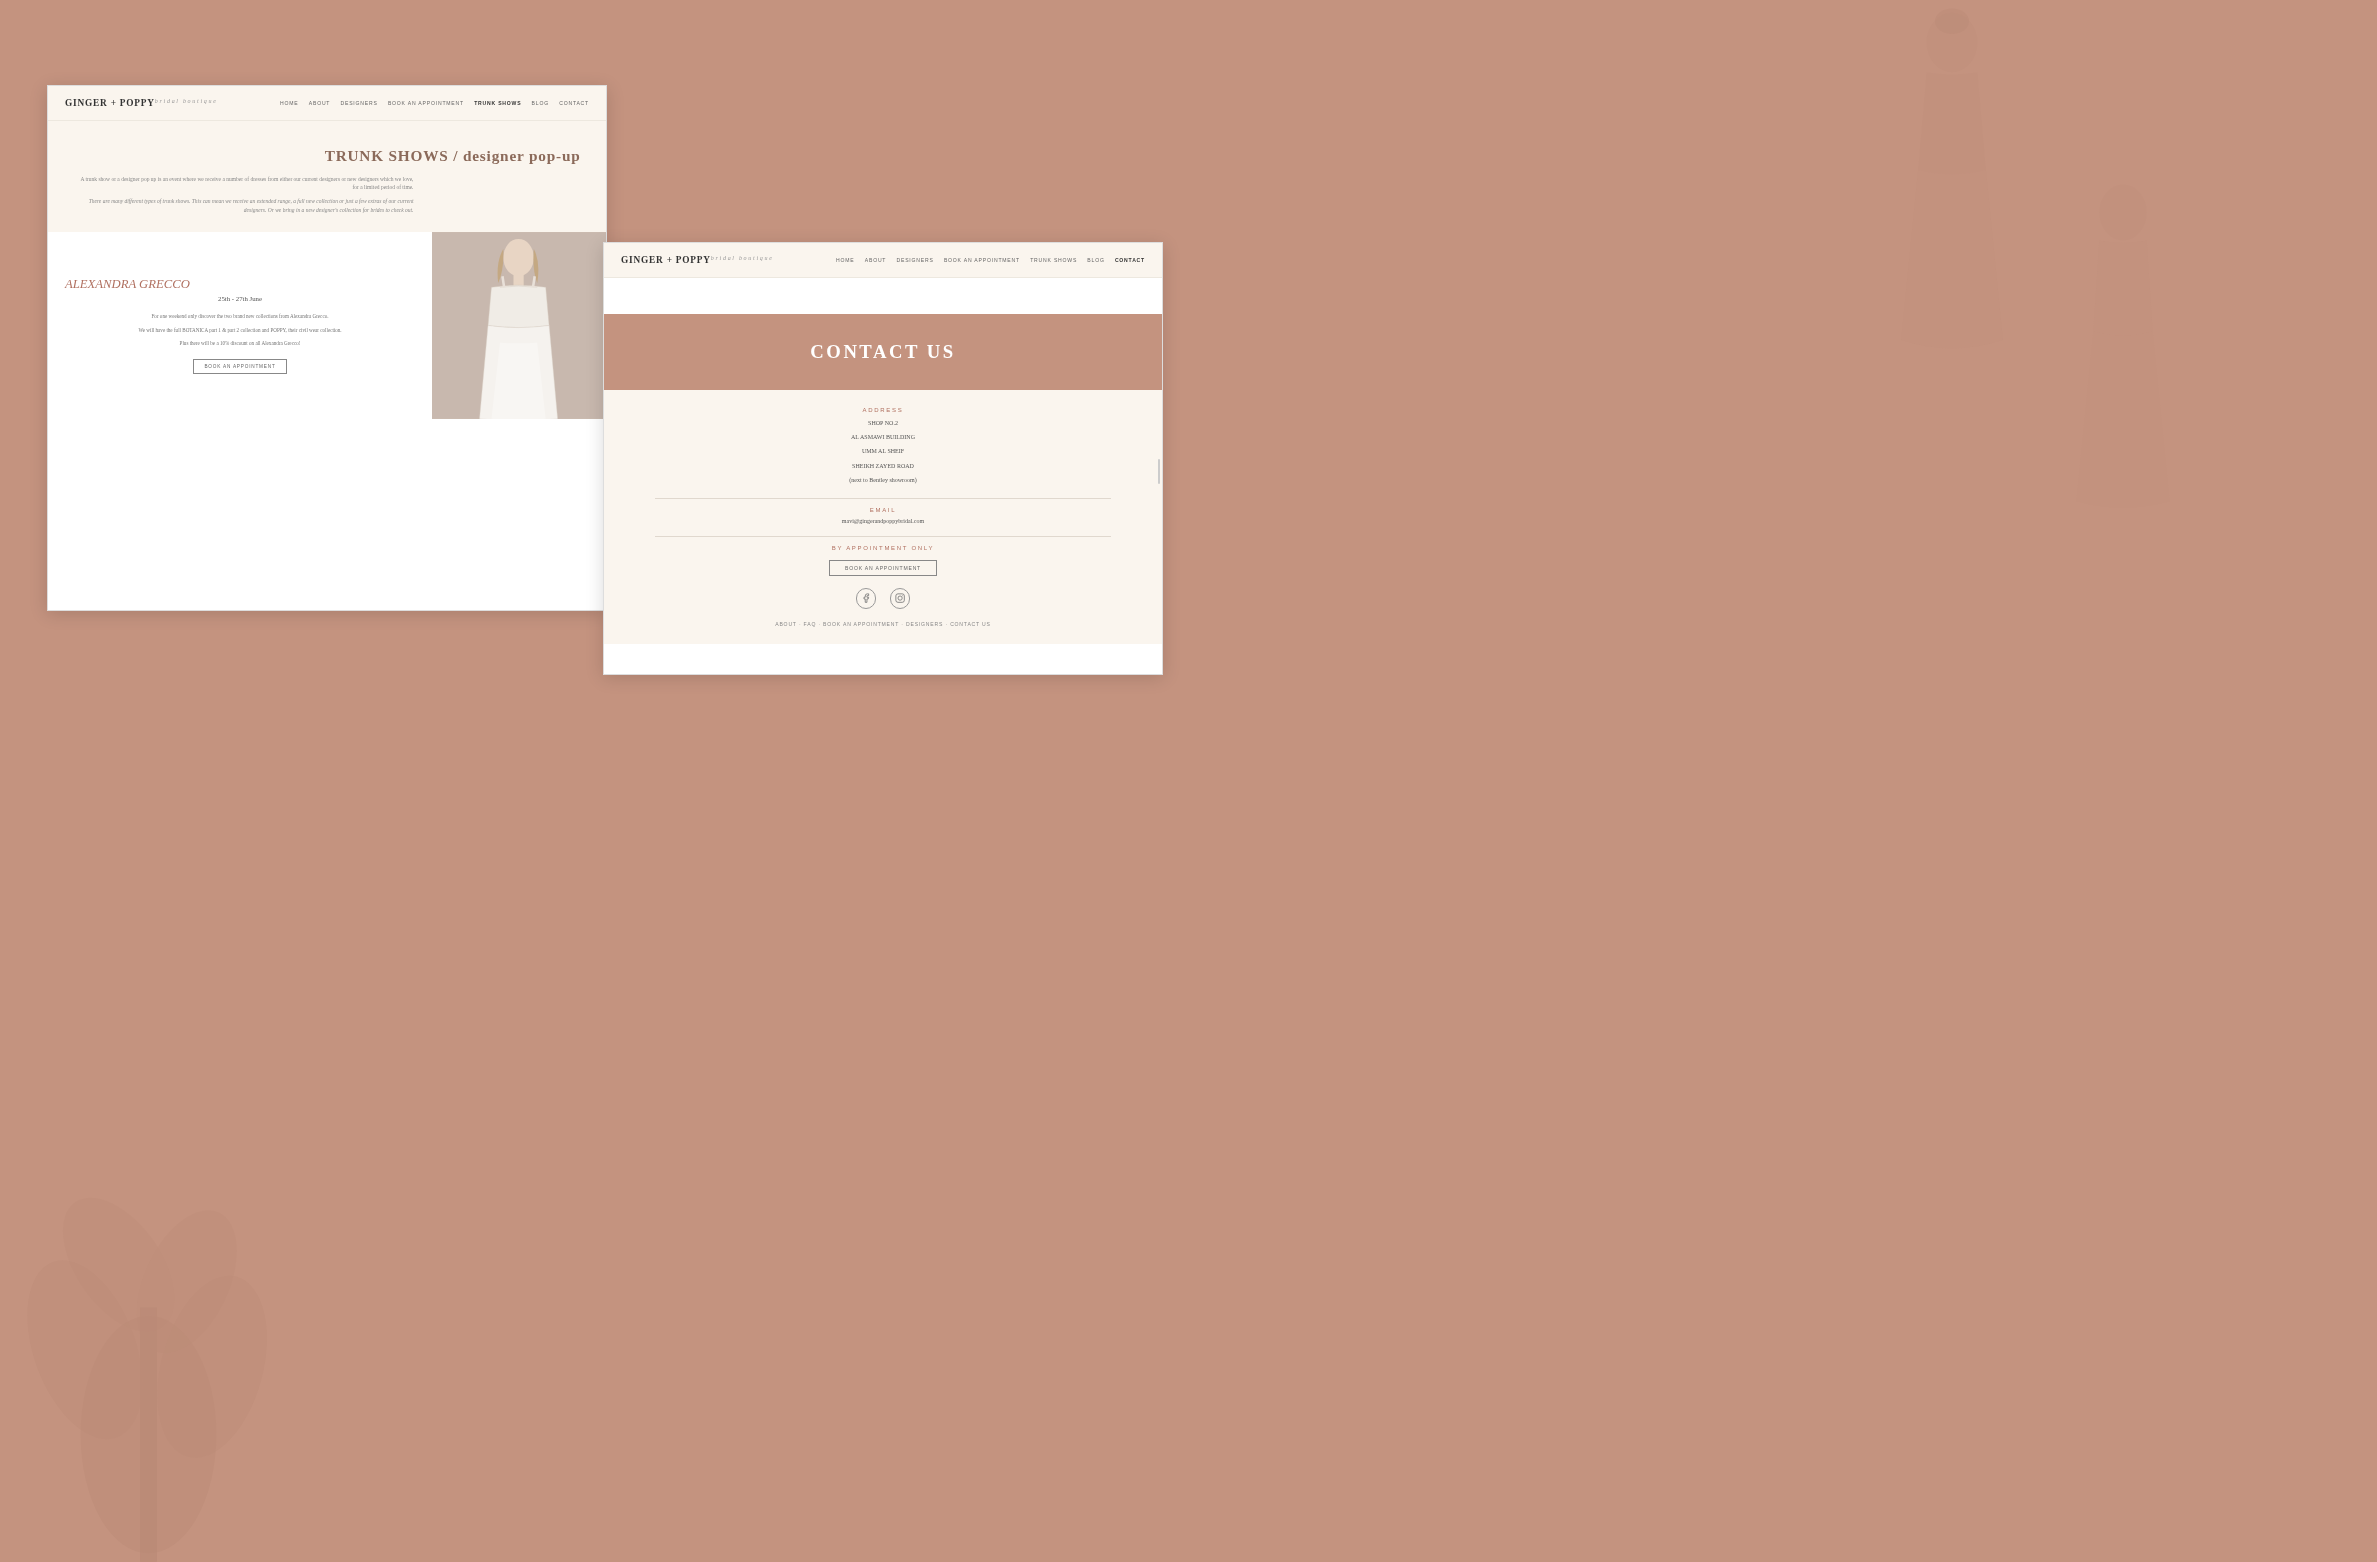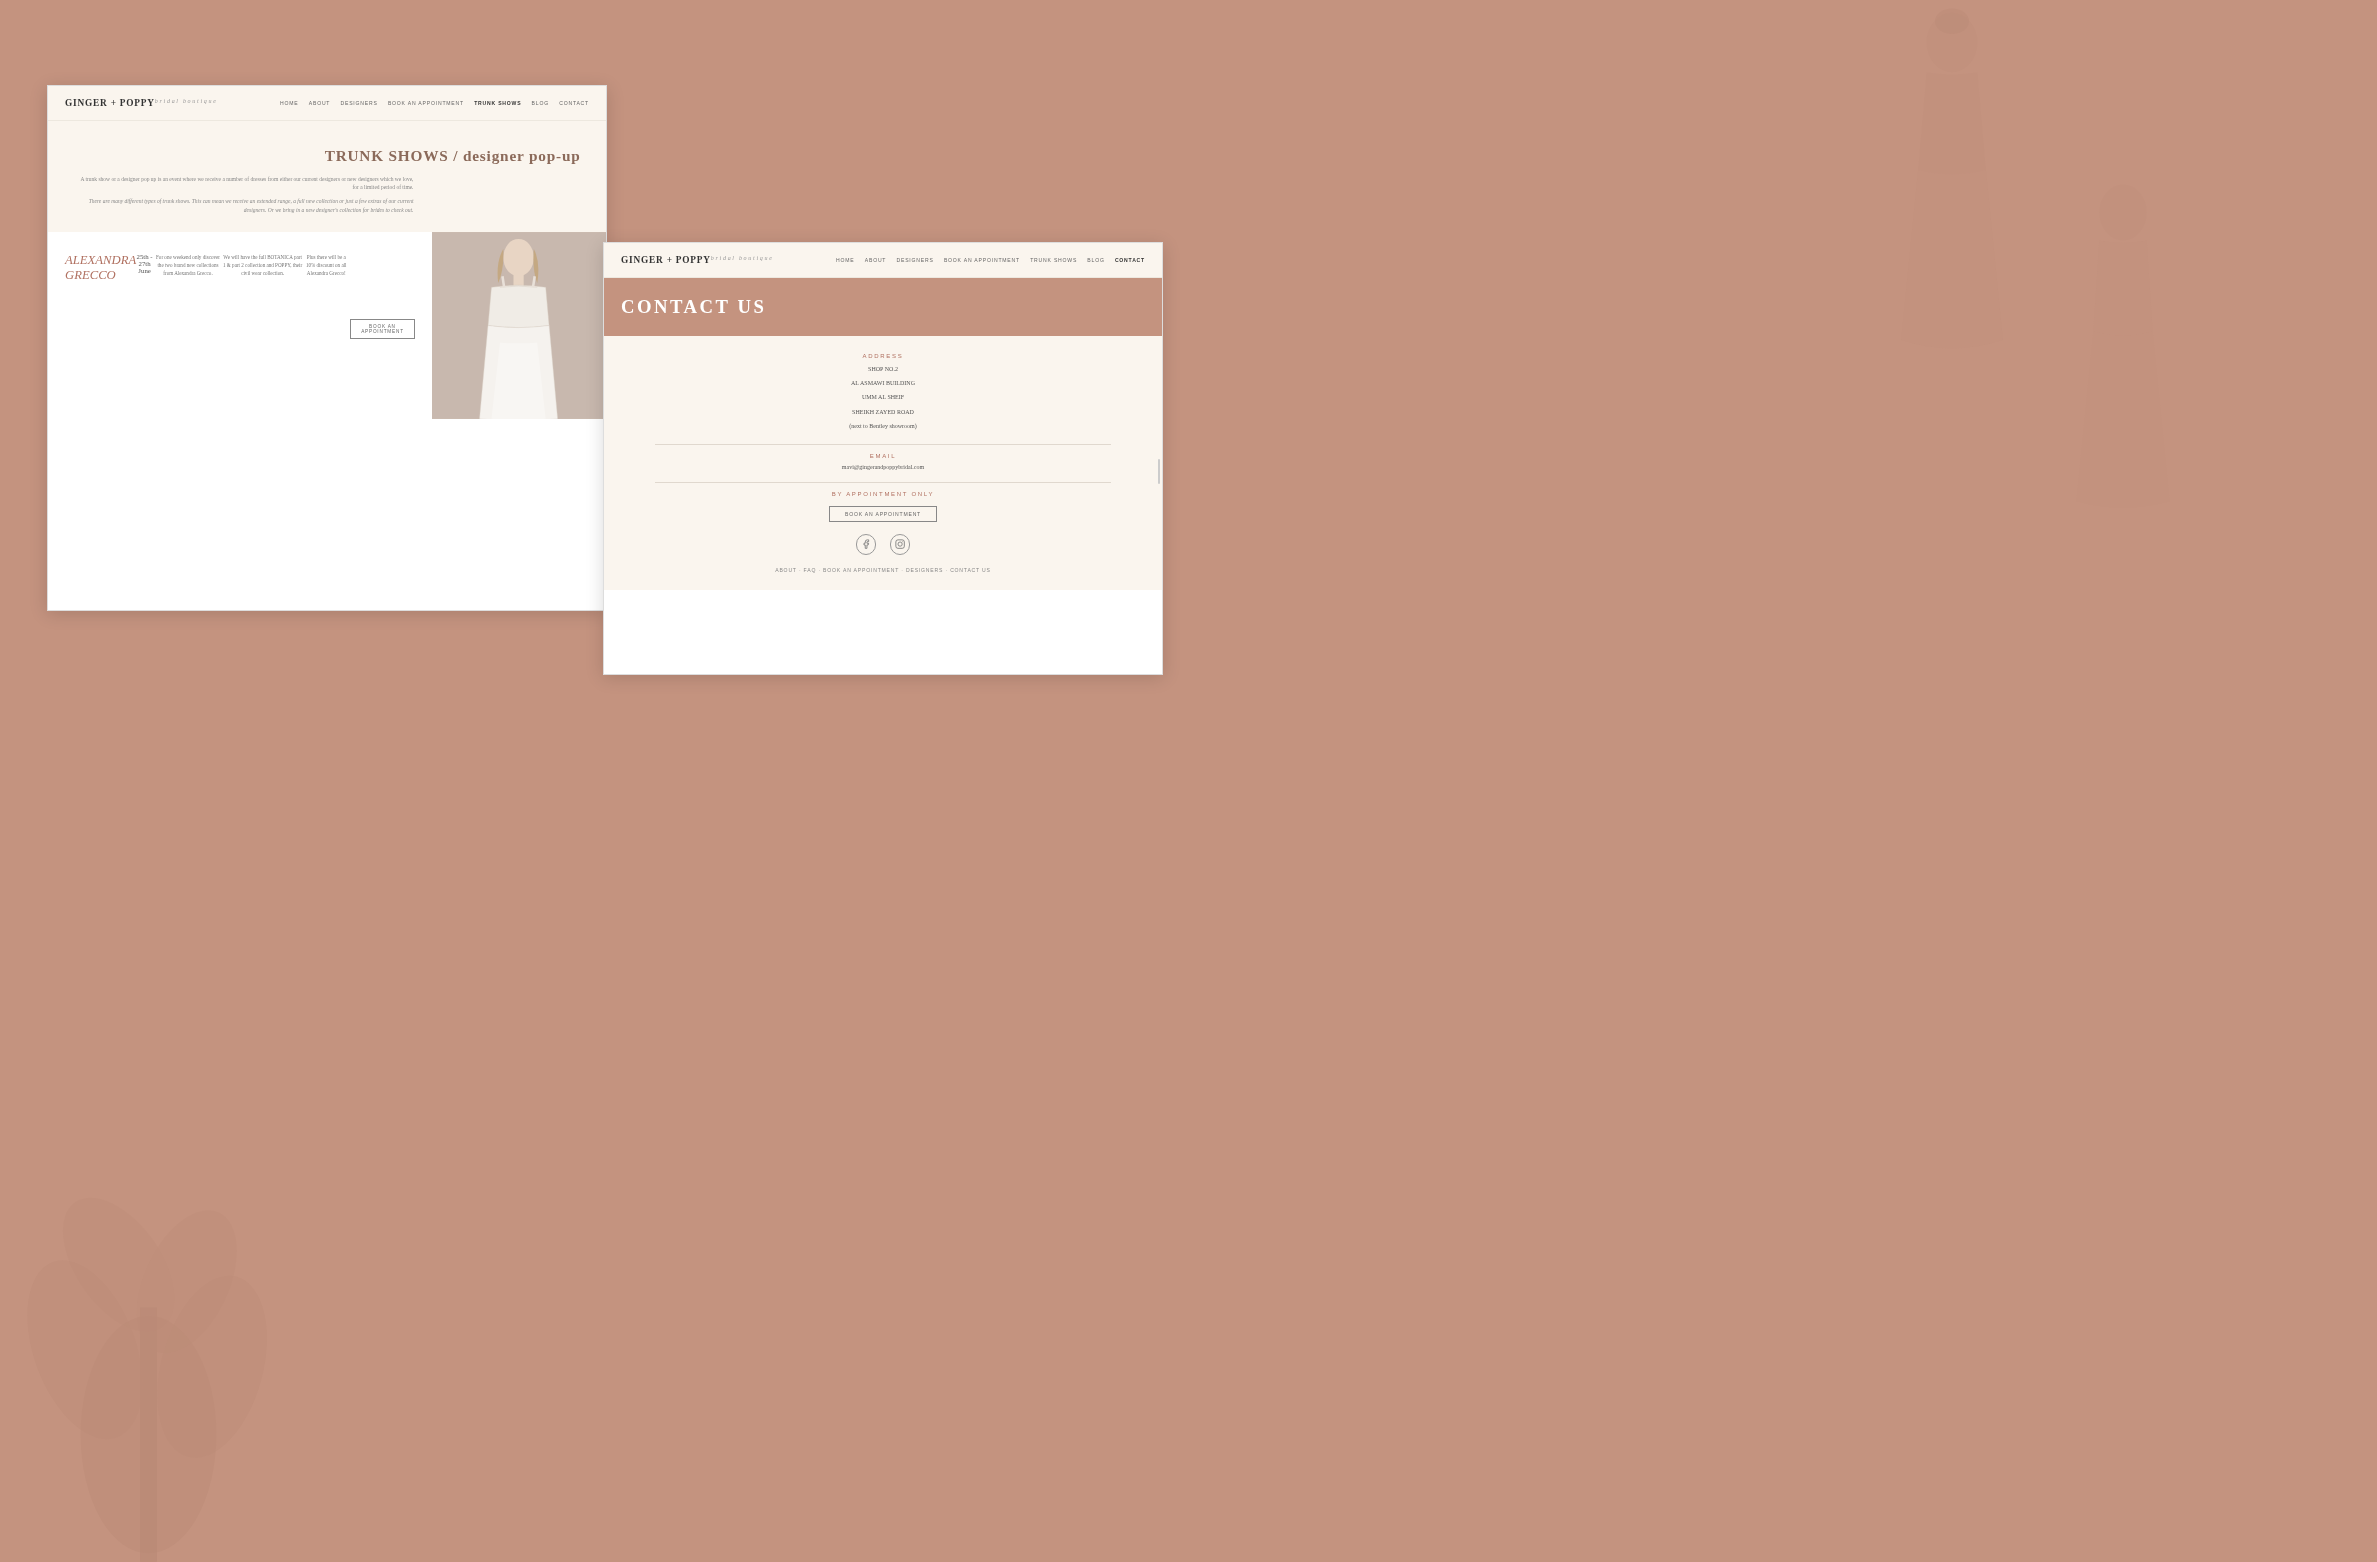--- a/index.html
+++ b/index.html
@@ -128,21 +128,21 @@
       background: #fff;
       margin: 0;
       display: flex;
       min-height: 187px;
     }
 
     .card-content {
       flex: 1;
       padding: 21px 17px;
       display: flex;
-      flex-direction: row;
+      flex-direction: column;
       justify-content: center;
     }
 
     .designer-name {
       font-size: 12.7px;
       color: #b07060;
       font-family: 'Georgia', serif;
       font-style: italic;
       margin-bottom: 3.4px;
     }
@@ -198,22 +198,23 @@
       background: #faf5ee;
       padding: 12px 17px;
       display: flex;
       align-items: center;
       justify-content: space-between;
       border-bottom: 0.8px solid #ede8df;
     }
 
     .contact-hero {
       background: #c4937f;
-      padding: 18px 17px;
-      text-align: left;
+      padding: 27px 17px;
+      text-align: center;
+      margin-top: 36px;
     }
 
     .contact-hero-title {
       font-size: 18.7px;
       color: #fff;
       letter-spacing: 2.5px;
       font-family: 'Georgia', serif;
     }
 
     .contact-body {

